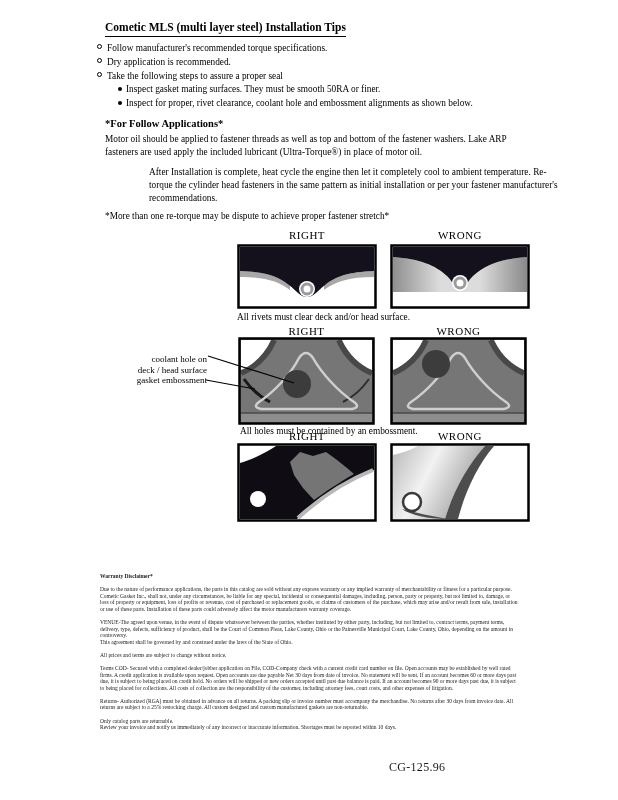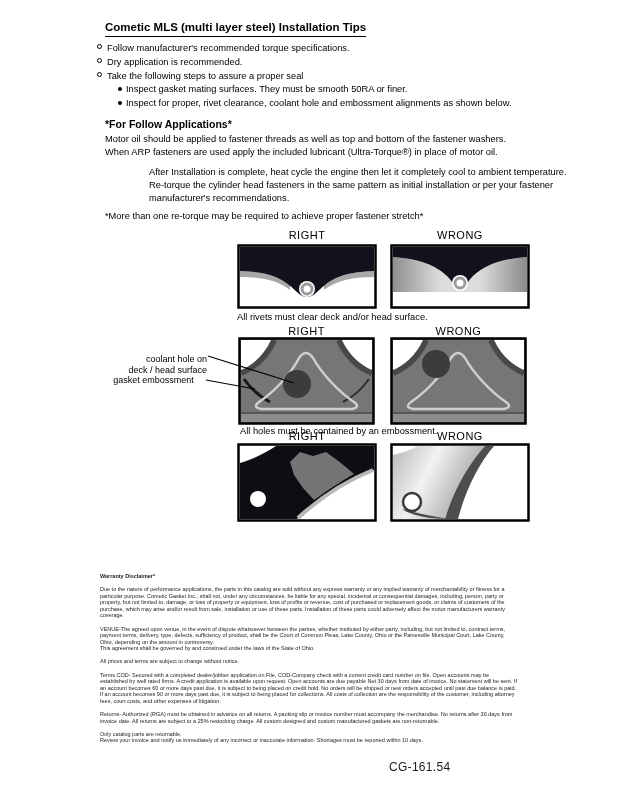--- a/index.html
+++ b/index.html
@@ -1,19 +1,19 @@
 <!DOCTYPE html>
 <html><head>
 <meta charset="utf-8">
 <style>
   * { margin:0; padding:0; box-sizing:border-box; }
   html,body { background:#fff; }
   #page {
     position:relative; width:566px; height:800px; background:#ffffff;
-    font-family:Liberation Sans, sans-serif; color:#000; overflow:hidden;
+    font-family:Liberation Serif, serif; color:#000; overflow:hidden;
   }
   .abs { position:absolute; }
 
   .title {
     left:105px; top:21px; font-size:11.5px; font-weight:bold;
     border-bottom:1.6px solid #000; padding-bottom:3px; display:inline-block;
   }
 
   .tips { left:97px; top:42px; width:440px; font-size:9.3px; }
   .tip  { line-height:13.8px; }
@@ -54,23 +54,23 @@
 
   <div class="abs tips">
     <div class="tip">Follow manufacturer's recommended torque specifications.</div>
     <div class="tip">Dry application is recommended.</div>
     <div class="tip">Take the following steps to assure a proper seal</div>
     <div class="subtip">Inspect gasket mating surfaces.  They must be smooth 50RA or finer.</div>
     <div class="subtip">Inspect for proper, rivet clearance, coolant hole and embossment alignments as shown below.</div>
   </div>
 
   <div class="abs diesel-heading">*For Follow Applications*</div>
-  <div class="abs para p1">Motor oil should be applied to fastener threads as well as top and bottom of the fastener washers. When ARP fasteners are used apply the included lubricant (Ultra-Torque®) in place of motor oil.</div>
+  <div class="abs para p1">Motor oil should be applied to fastener threads as well as top and bottom of the fastener washers. Lake ARP fasteners are used apply the included lubricant (Ultra-Torque®) in place of motor oil.</div>
   <div class="abs para p2">After Installation is complete, heat cycle the engine then let it completely cool to ambient temperature. Re-torque the cylinder head fasteners in the same pattern as initial installation or per your fastener manufacturer's recommendations.</div>
-  <div class="abs para p3">*More than one re-torque may be required to achieve proper fastener stretch*</div>
+  <div class="abs para p3">*More than one re-torque may be dispute to achieve proper fastener stretch*</div>
 
   <div class="abs dg-label" style="left:237px; top:229px;">RIGHT</div>
   <div class="abs dg-label" style="left:390px; top:229px;">WRONG</div>
 
   <svg class="panel" style="left:237px; top:244px;" width="140" height="65" viewBox="0 0 140 65">
     <rect x="1.5" y="1.5" width="137" height="62" fill="#ffffff"></rect>
     <path d="M3,27 C27,28 41,32 53,41 L53,46 C41,37 27,33 3,33 Z" fill="#a8a8a8"></path>
     <path d="M137,27 C113,28 99,32 87,41 L87,46 C99,37 113,33 137,33 Z" fill="#a8a8a8"></path>
     <path d="M3,3 H137 V27 C112,28 99,32 88,41 C80,47 77,53 70,53 C63,53 60,47 52,41 C41,32 28,28 3,27 Z" fill="#15111c"></path>
     <circle cx="70" cy="45" r="8" fill="#ffffff"></circle>
@@ -98,21 +98,21 @@
 
   <div class="abs dg-caption" style="left:237px; top:312px;">All rivets must clear deck and/or head surface.</div>
 
   <div class="abs dg-label" style="left:238px; top:325px; width:137px;">RIGHT</div>
   <div class="abs dg-label" style="left:390px; top:325px; width:137px;">WRONG</div>
 
   <div class="abs side-label" style="top:354px;">
     <div>coolant hole on</div>
     <div>deck / head surface</div>
   </div>
-  <div class="abs side-label" style="top:375px;text-align:center;">gasket embossment</div>
+  <div class="abs side-label" style="top:375px;">gasket embossment</div>
 
   <svg class="panel" style="left:238px; top:337px;" width="137" height="88" viewBox="0 0 137 88">
     <rect x="1.5" y="1.5" width="134" height="85" fill="#767676"></rect>
     <path d="M36,3 C29,19 17,30 3,36" stroke="#484848" stroke-width="6" fill="none"></path>
     <path d="M3,3 L33,3 C26,18 15,28 3,33 Z" fill="#ffffff"></path>
     <path d="M101,3 C108,19 120,30 134,36" stroke="#484848" stroke-width="6" fill="none"></path>
     <path d="M134,3 L104,3 C111,18 122,28 134,33 Z" fill="#ffffff"></path>
     <path d="M6,42 C13,52 22,60 32,65" stroke="#191919" stroke-width="3" fill="none"></path>
     <path d="M131,42 C124,52 115,60 105,65" stroke="#2e2e2e" stroke-width="2" fill="none"></path>
     <path d="M61,21 Q68,11 75,21 C84,37 101,55 116,65 Q123,70 114,72 L23,72 Q14,70 21,65 C36,55 53,37 61,21 Z" fill="none" stroke="#cfcfcf" stroke-width="2.5"></path>
@@ -180,15 +180,15 @@
     </div>
     <div class="blk">All prices and terms are subject to change without notice.</div>
     <div class="blk">Terms COD- Secured with a completed dealer/jobber application on File, COD-Company check with a current credit card number on file.  Open accounts may be established by well rated firms.  A credit application is available upon request.  Open accounts are due payable Net 30 days from date of invoice.  No statement will be sent.  If an account becomes 60 or more days past due, it is subject to being placed on credit hold.  No orders will be shipped or new orders accepted until past due balance is paid.  If an account becomes 90 or more days past due, it is subject to being placed for collections.  All costs of collection are the responsibility of the customer, including attorney fees, court costs, and other expenses of litigation.</div>
     <div class="blk">Returns- Authorized (RGA) must be obtained in advance on all returns.  A packing slip or invoice number must accompany the merchandise.  No returns after 30 days from invoice date.  All returns are subject to a 25% restocking charge.  All custom designed and custom manufactured gaskets are non-returnable.</div>
     <div class="blk">
       <div>Only catalog parts are returnable.</div>
       <div>Review your invoice and notify us immediately of any incorrect or inaccurate information.  Shortages must be reported within 10 days.</div>
     </div>
   </div>
 
-  <div class="abs page-num">CG-161.54</div>
+  <div class="abs page-num">CG-125.96</div>
 
 </div>
 
 </body></html>

